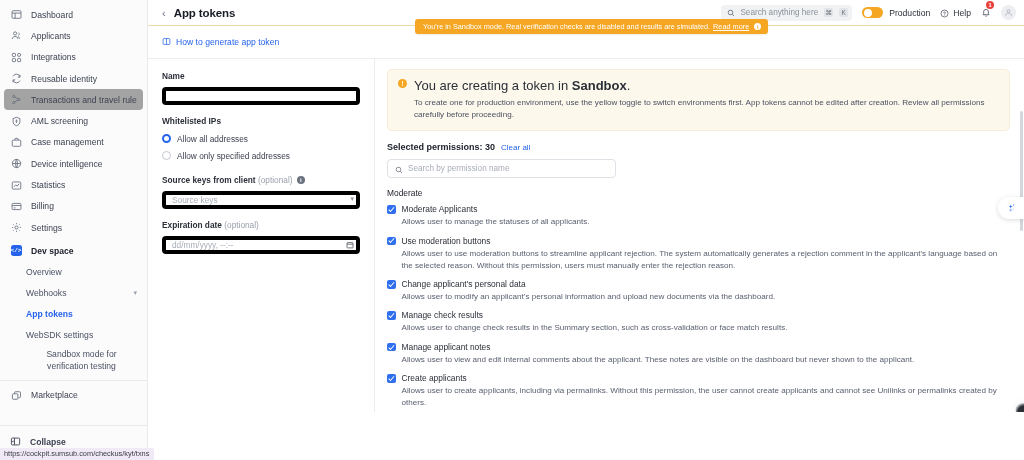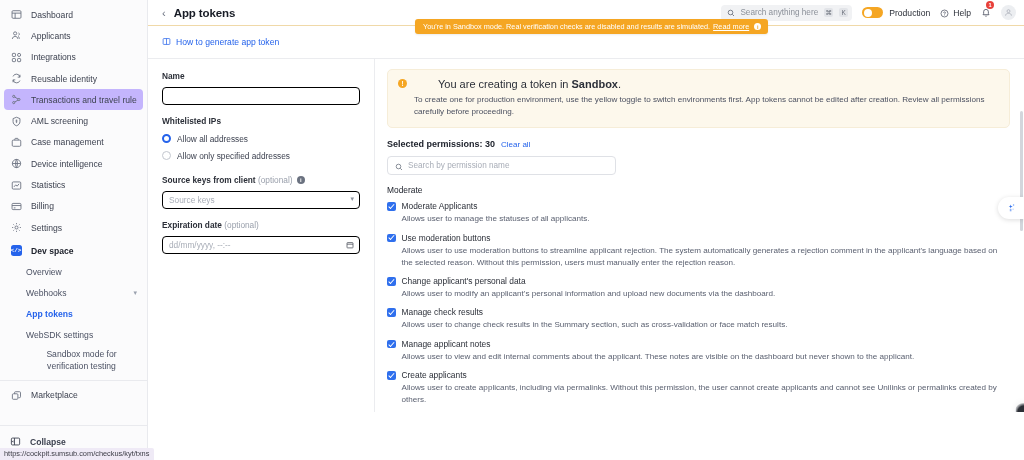--- a/index.html
+++ b/index.html
@@ -31,21 +31,21 @@
     color: #3d4250;
     white-space: nowrap;
     cursor: pointer;
   }
   .nav-item .ico {
     width: 12px; height: 12px;
     flex: 0 0 12px;
     display: flex; align-items: center; justify-content: center;
     color: #6b7280;
   }
-  .nav-item.hovered { background: #c4b5fd; border-radius: 4px; margin: 0 4px; padding-left: 6px; }
+  .nav-item.hovered { background: #a3a3a3; border-radius: 4px; margin: 0 4px; padding-left: 6px; }
   .nav-item.devspace { font-weight: bold; color: #20242e; margin-top: 2px; }
   .nav-item.devspace .ico-dev {
     width: 11px; height: 11px; border-radius: 2.5px;
     background: #2563eb; color: #fff;
     font-size: 6px; display: flex; align-items: center; justify-content: center;
     font-family: "Liberation Mono", monospace;
   }
   .subnav { padding-left: 0; }
   .sub-item {
     display: flex; align-items: center; justify-content: space-between;
@@ -184,21 +184,21 @@
   .form-col {
     width: 227px; flex: 0 0 227px;
     padding: 12px 14px 0 14px;
     border-right: 1px solid #ebecef;
     background: #fff;
   }
   .field-label { font-size: 8.3px; font-weight: bold; color: #2b2f38; margin-bottom: 4px; }
   .field-label .optional { font-weight: normal; color: #9aa0ac; }
   .txt-input {
     width: 100%; height: 18px;
-    border: 1px solid #000000; border-radius: 4px;
+    border: 4px solid #000000; border-radius: 4px;
     background: #fff;
     font-size: 8.3px; font-family: inherit;
     padding: 0 6px; color: #2b2f38;
     outline: none;
   }
   .txt-input::placeholder { color: #a8adb7; }
   .group { margin-bottom: 11px; }
   .radio-row { display: flex; align-items: center; gap: 6px; height: 17px; cursor: pointer; }
   .radio {
     width: 9px; height: 9px; border-radius: 50%;
@@ -240,21 +240,21 @@
     display: flex; gap: 7px;
     margin-bottom: 11px;
   }
   .notice-ico {
     width: 9px; height: 9px; border-radius: 50%;
     background: #f5a623; color: #fff;
     font-size: 6.5px; font-weight: bold;
     display: flex; align-items: center; justify-content: center;
     flex: 0 0 9px; margin-top: 1px;
   }
-  .notice-title { font-size: 11px; color: #2b2f38; margin-bottom: 4px; margin-left: 24px; }
+  .notice-title { font-size: 13px; color: #2b2f38; margin-bottom: 4px; }
   .notice-title b { font-weight: bold; }
   .notice-body { font-size: 8.1px; color: #4b5060; line-height: 1.5; }
   .sel-line { display: flex; align-items: baseline; gap: 6px; margin-bottom: 7px; }
   .sel-text { font-size: 9px; font-weight: bold; color: #20242e; }
   .clear-all { font-size: 8px; color: #2563eb; cursor: pointer; }
   .perm-search {
     width: 229px; height: 19px;
     border: 1px solid #dfe1e6; border-radius: 4px;
     display: flex; align-items: center; gap: 5px;
     padding: 0 7px;

